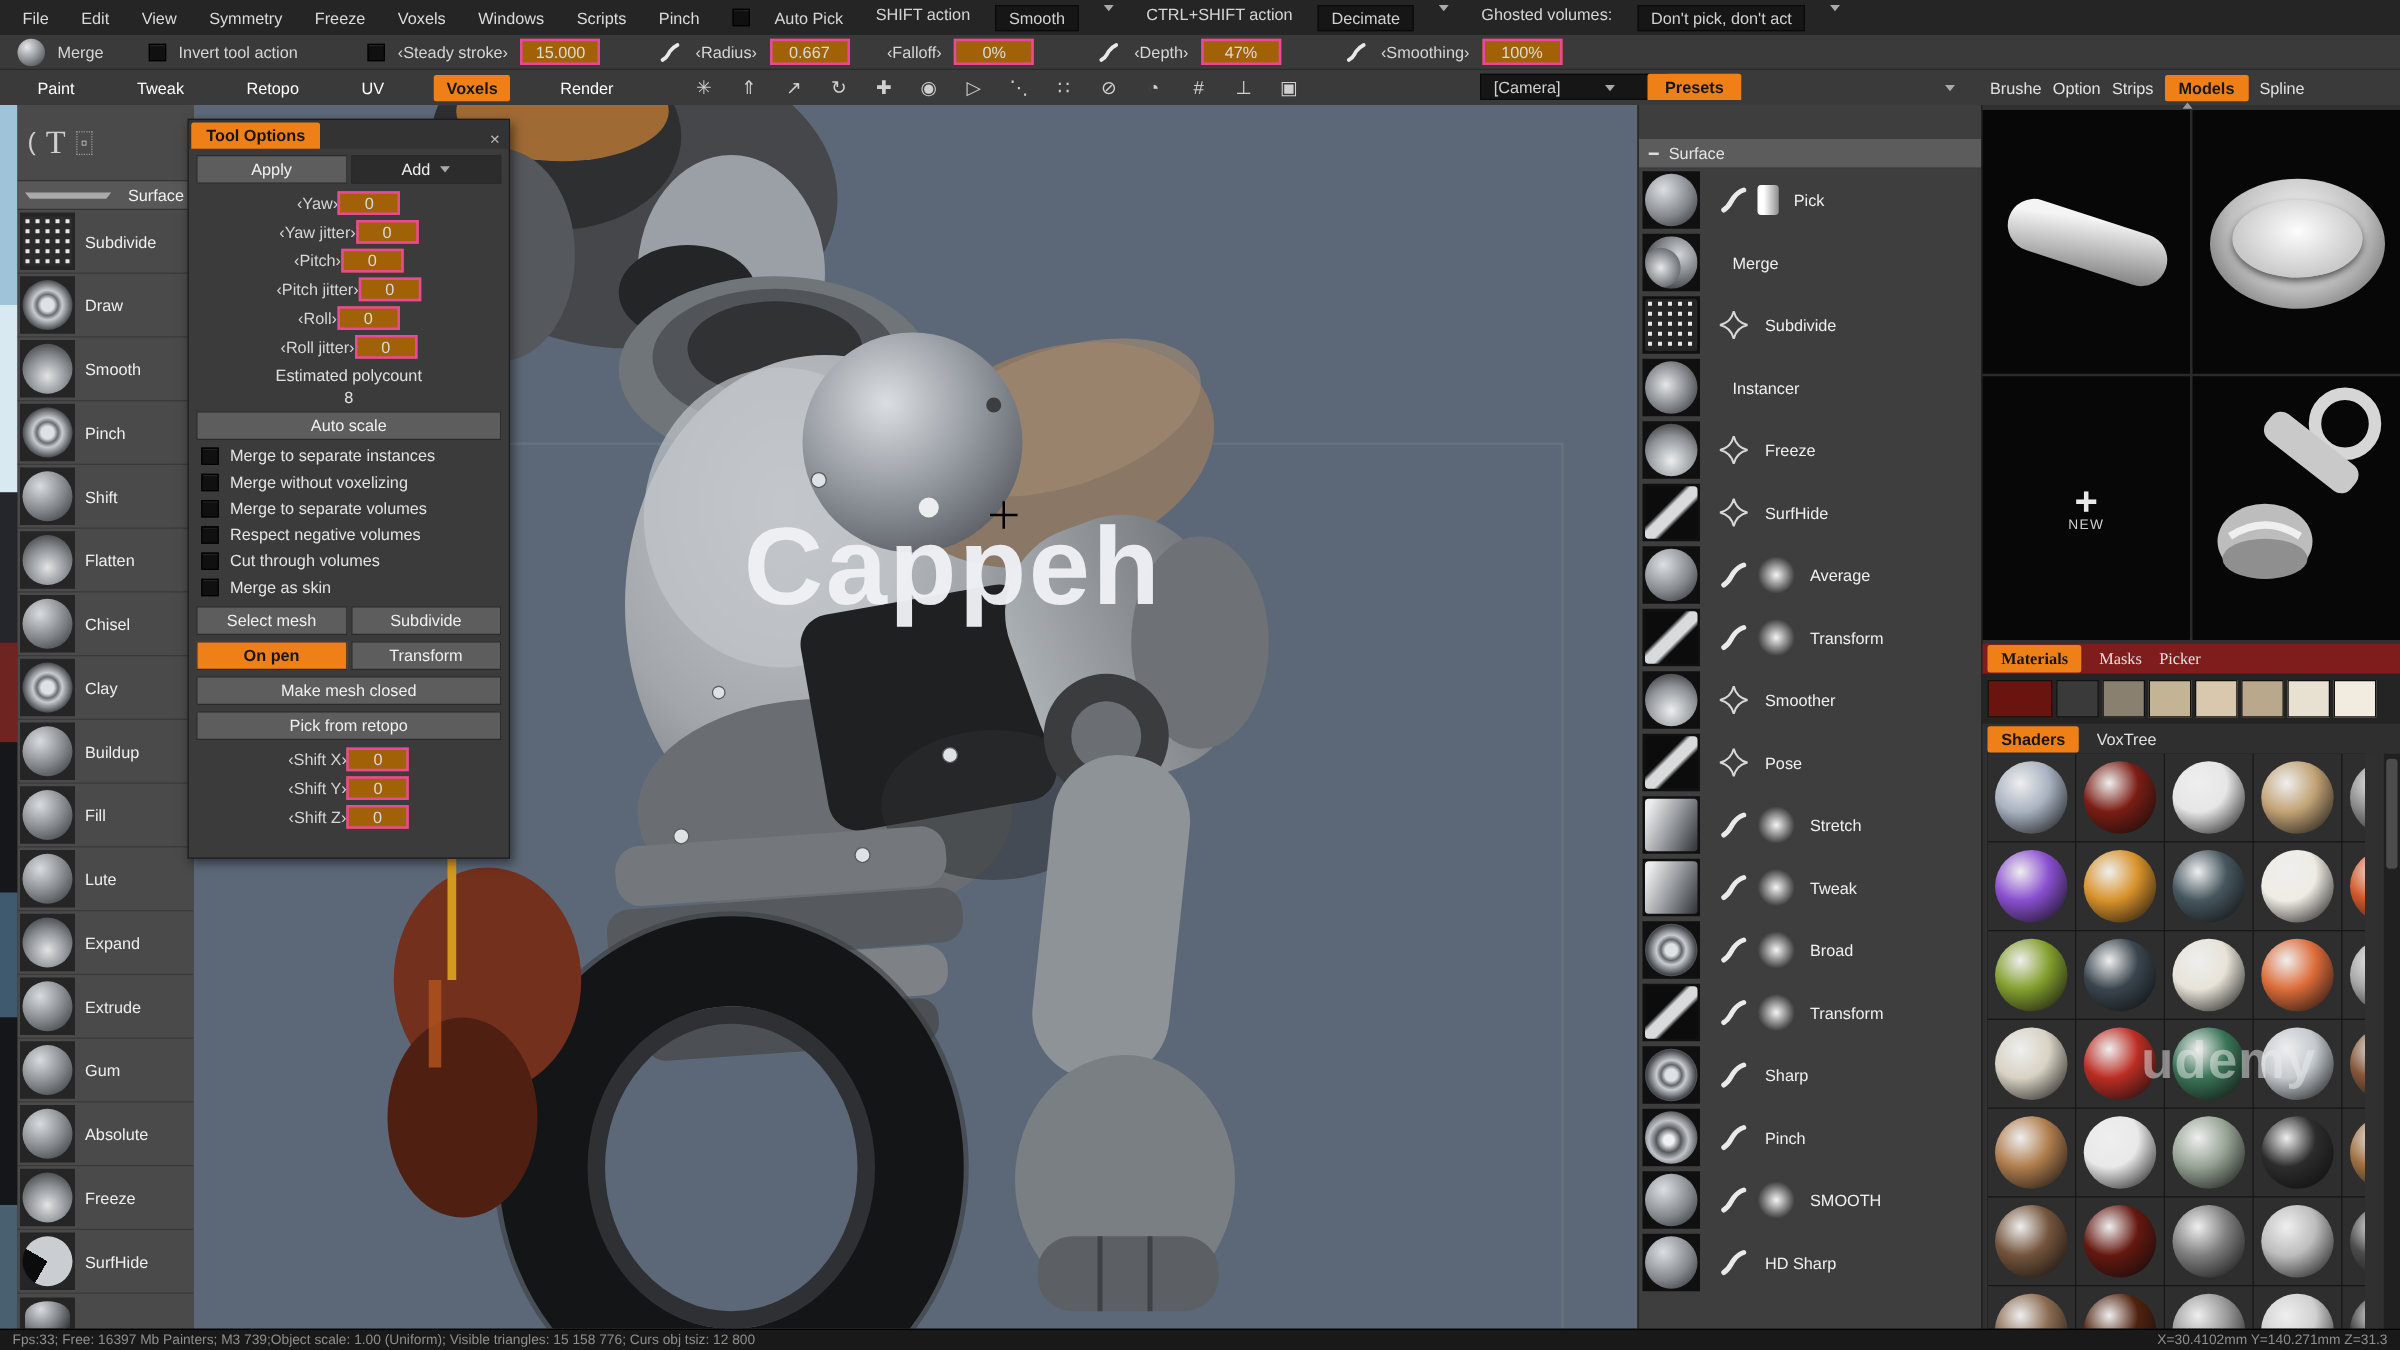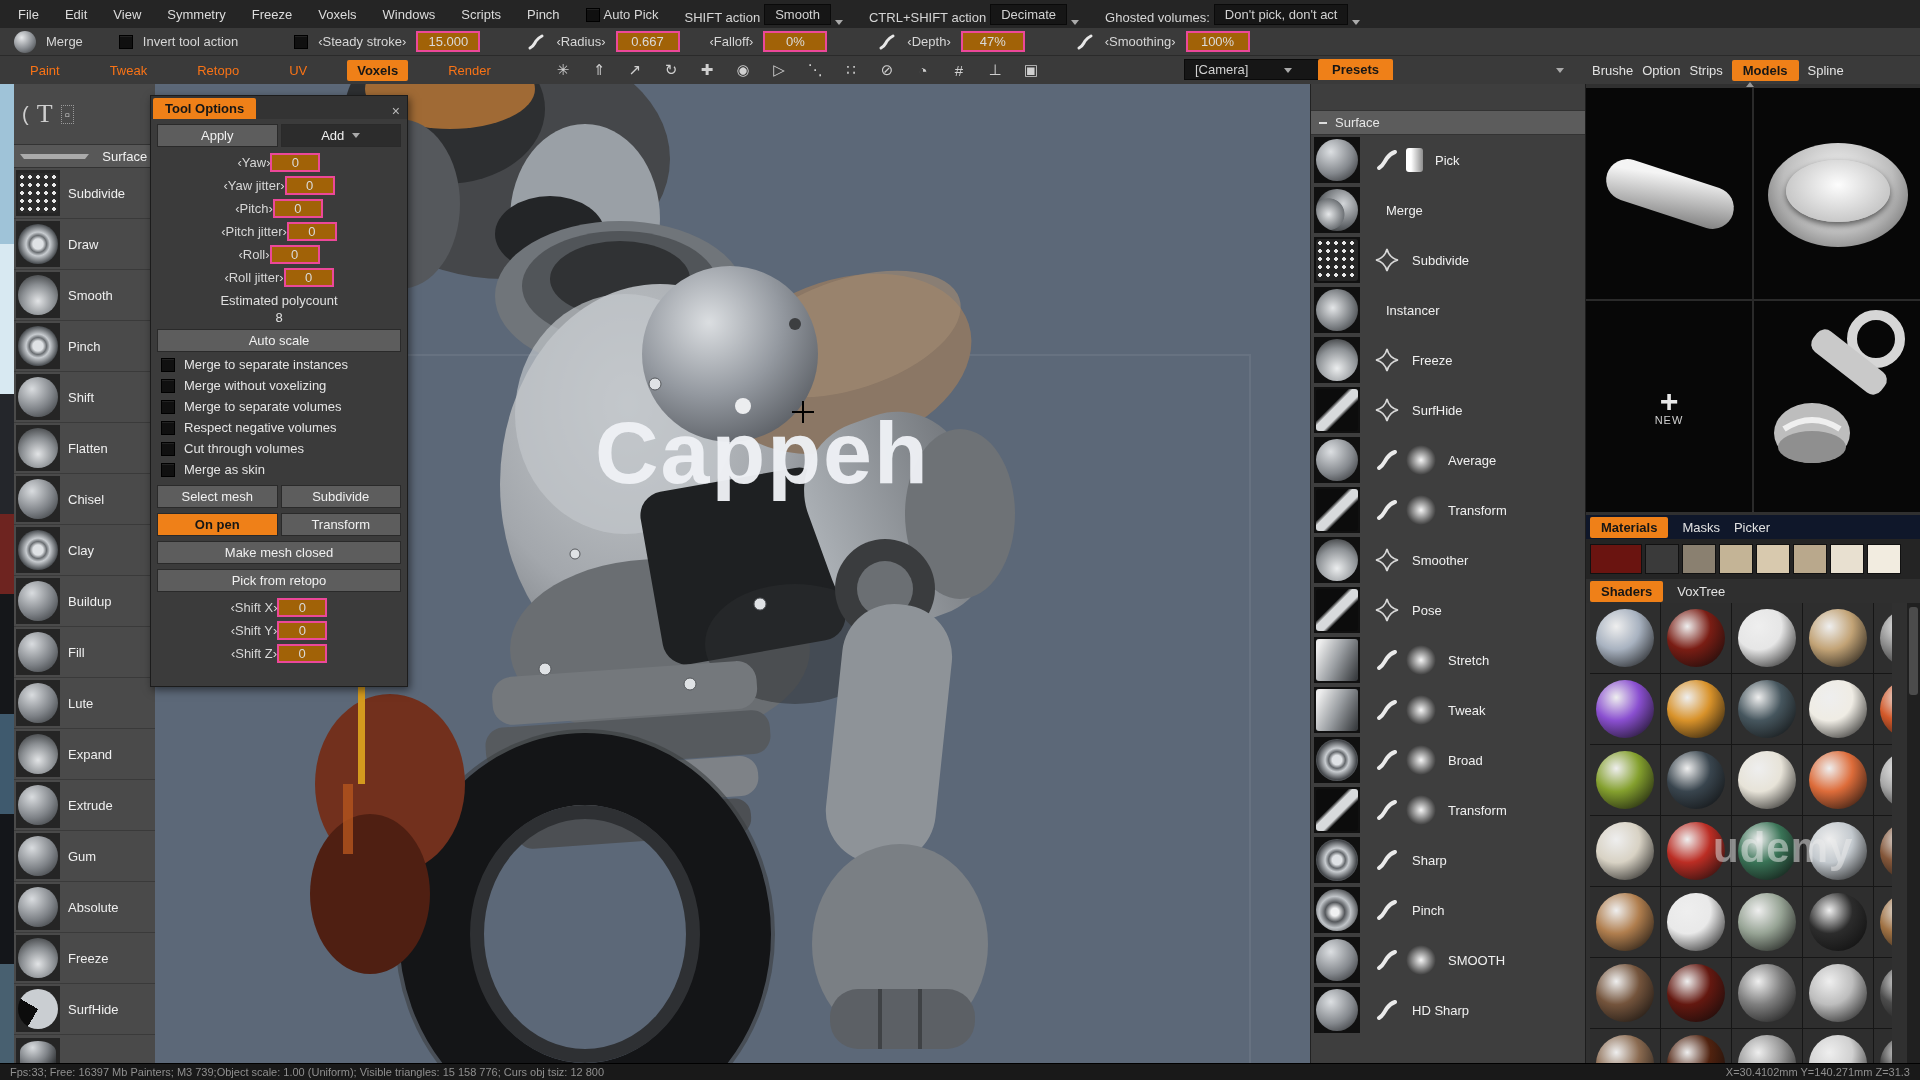--- a/index.html
+++ b/index.html
@@ -13,32 +13,32 @@
   #menu-items{display:flex;gap:26px;padding-left:18px;}
   .mitem{color:#dcdcdc;cursor:default;}
   .cb{width:12px;height:12px;background:#101010;border:1px solid #000;
       box-shadow:inset 0 1px 0 rgba(255,255,255,.08);display:inline-block;flex:none;}
   .ddfield{background:#161616;border:1px solid #0a0a0a;color:#d2d2d2;padding:2px 10px;
            white-space:nowrap;}
   .tri-down{width:0;height:0;border-left:4px solid transparent;border-right:4px solid transparent;
             border-top:5px solid #aaa;display:inline-block;}
   .tri-up{width:0;height:0;border-left:4px solid transparent;border-right:4px solid transparent;
           border-bottom:5px solid #999;display:inline-block;}
-  .r1grp{display:flex;align-items:flex-end;gap:4px;margin-left:26px;white-space:nowrap;}
+  .r1grp{display:flex;align-items:flex-start;gap:20px;margin-left:26px;white-space:nowrap;}
   #row2{left:0;top:28px;width:1920px;height:28px;background:#3a3a3a;display:flex;align-items:center;
         border-bottom:1px solid #2a2a2a;gap:10px;padding-left:14px;box-sizing:border-box;}
   .sphere-mini{width:22px;height:22px;border-radius:50%;
         background:radial-gradient(circle at 35% 30%,#e7e9eb,#85898e 55%,#3c3f42 95%);flex:none;}
   .valfield{background:#a16207;border:2px solid #ec4899;color:#dadada;padding:1px 8px;min-width:44px;
             text-align:center;white-space:nowrap;}
   .lbl{color:#d6d6d6;white-space:nowrap;}
   .stroke-icon{width:20px;height:20px;display:inline-block;flex:none;}
   #row3{left:0;top:56px;width:1920px;height:28px;background:#3a3a3a;border-bottom:1px solid #1d1d1d;}
   #room-tabs{position:absolute;left:20px;top:0;height:28px;display:flex;align-items:center;gap:30px;}
-  .rtab{color:#f97316;padding:3px 10px;cursor:default;}
+  .rtab{color:#ffffff;padding:3px 10px;cursor:default;}
   .rtab.active{background:#ef8018;color:#161616;font-weight:bold;border-radius:2px;}
   #view-icons{position:absolute;left:552px;top:0;height:28px;display:flex;align-items:center;gap:14px;
               color:#cfcfcf;font-size:15px;}
   .vicon{width:22px;text-align:center;}
   #camera-box{position:absolute;left:1184px;top:3px;width:128px;}
   #camera-caret{position:absolute;left:1284px;top:12px;}
   #presets-tab{position:absolute;left:1318px;top:3px;background:#ef8018;color:#161616;font-weight:bold;
                padding:3px 14px;border-radius:2px 2px 0 0;}
   #presets-caret{position:absolute;left:1556px;top:12px;}
   #model-tabs{position:absolute;left:1592px;top:0;width:328px;height:28px;display:flex;align-items:center;
@@ -129,22 +129,22 @@
            background:linear-gradient(170deg,#f4f4f4 20%,#b9b9b9 60%,#7c7c7c);transform:rotate(18deg);}
   #disc-outer{position:absolute;left:14px;top:55px;width:140px;height:104px;border-radius:50%;
            background:radial-gradient(ellipse at 50% 35%,#f7f7f7,#bdbdbd 55%,#5f5f5f 95%);}
   #disc-inner{position:absolute;left:32px;top:72px;width:104px;height:62px;border-radius:50%;
            background:radial-gradient(ellipse at 50% 40%,#fdfdfd,#c9c9c9 70%);
            box-shadow:0 3px 6px rgba(0,0,0,.55);}
   #plusnew{position:absolute;left:0;top:0;width:100%;height:100%;display:flex;flex-direction:column;
            align-items:center;justify-content:center;color:#e8e8e8;}
   #plus-glyph{font-size:32px;font-weight:bold;line-height:26px;}
   #new-label{font-size:11px;letter-spacing:1px;color:#cfcfcf;}
-  #mat-bar{position:absolute;left:0;top:431px;width:335px;height:24px;background:#0f172a;display:flex;
-           align-items:center;gap:14px;padding-left:4px;box-sizing:border-box;}
+  #mat-bar{position:absolute;left:0;top:431px;width:335px;height:24px;background:#7f1d1d;display:flex;
+           align-items:center;gap:14px;padding-left:4px;box-sizing:border-box;font-family:Liberation Serif, serif;}
   #swatch-strip{position:absolute;left:0;top:455px;width:335px;height:40px;background:#242424;display:flex;
            align-items:center;gap:3px;padding-left:4px;box-sizing:border-box;}
   .swatch{height:28px;border:1px solid #111;}
   #shader-bar{position:absolute;left:0;top:495px;width:335px;height:24px;background:#2f2f2f;display:flex;
            align-items:center;gap:14px;padding-left:4px;box-sizing:border-box;}
   #sphere-grid{position:absolute;left:4px;top:519px;width:302px;height:460px;display:grid;
            grid-template-columns:repeat(5,70px);grid-auto-rows:70px;gap:1px;overflow:hidden;background:#161616;}
   .scell{background:#2e2e2e;display:flex;align-items:center;justify-content:center;}
   .shball{width:58px;height:58px;border-radius:50%;}
   #grid-scroll{position:absolute;left:321px;top:519px;width:13px;height:460px;background:#202020;}

